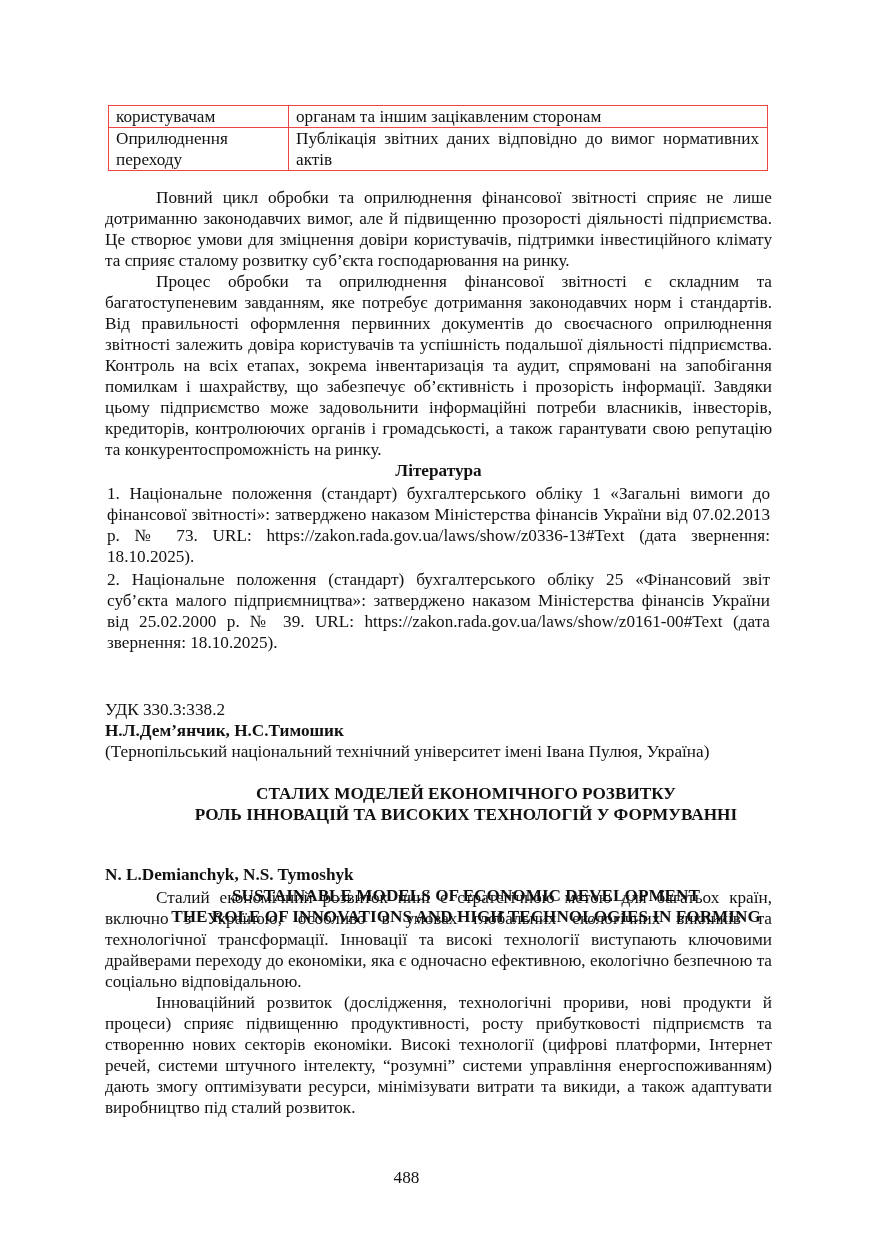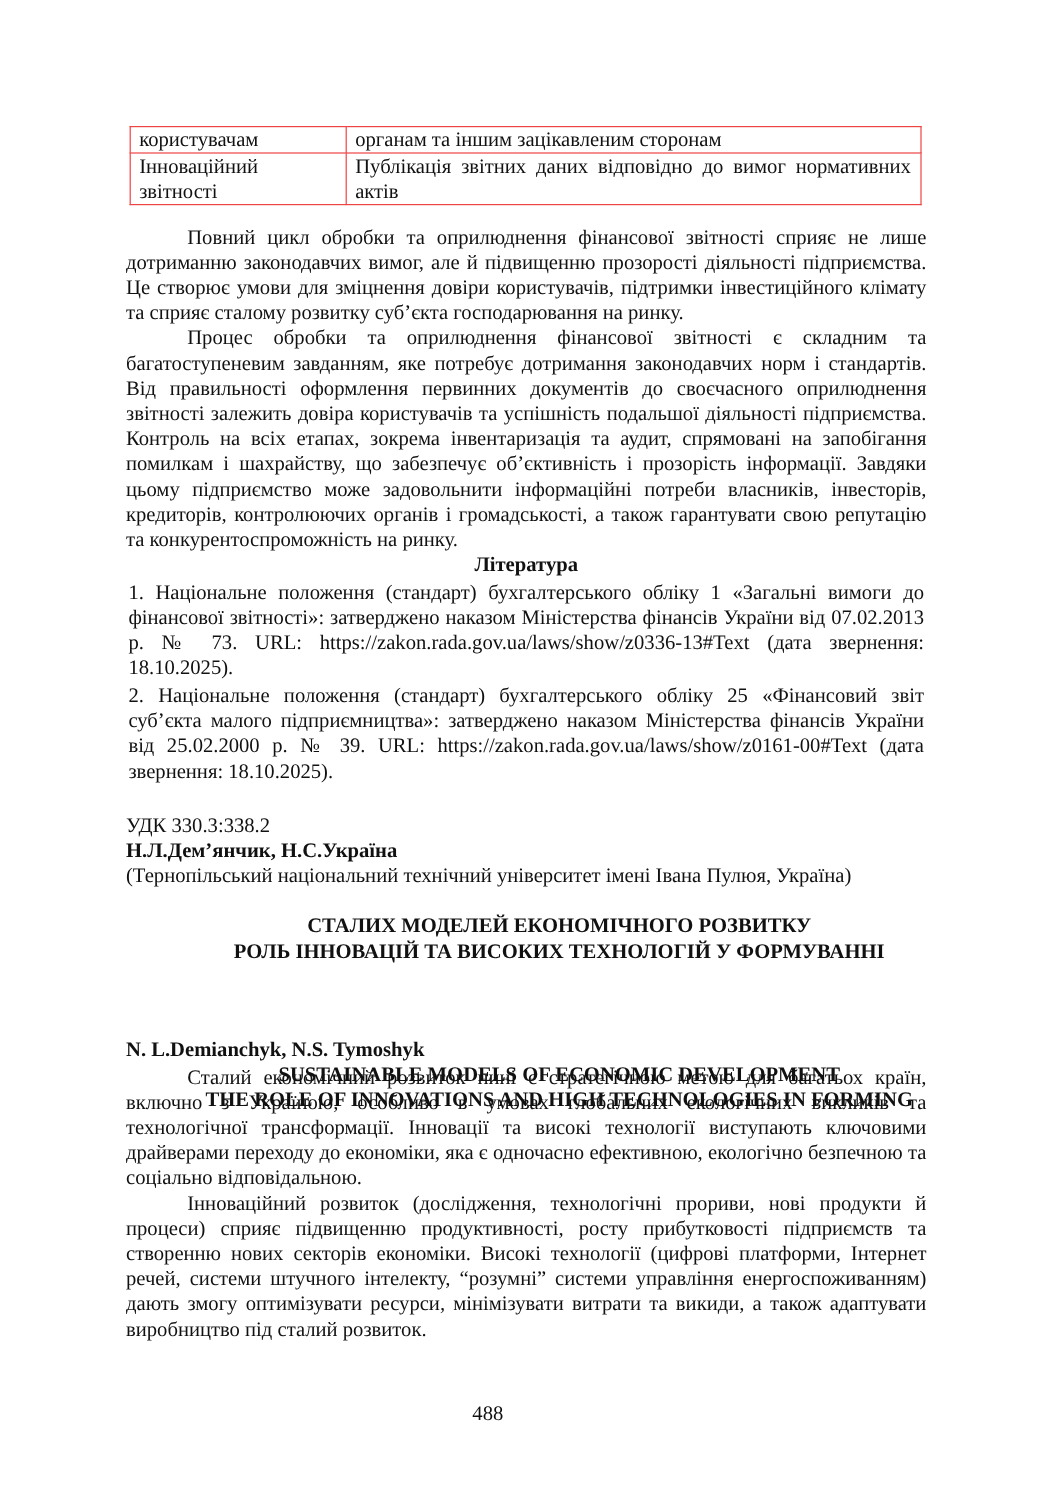--- a/index.html
+++ b/index.html
@@ -44,37 +44,37 @@
 
 <div class="page">
 
   <table class="tbl">
     <tbody>
         <tr>
       <td class="c1">користувачам</td>
       <td class="c2">органам та іншим зацікавленим сторонам</td>
     </tr>
     <tr>
-      <td class="c1">Інноваційний звітності</td>
+      <td class="c1">Оприлюднення переходу</td>
       <td class="c2">Публікація звітних даних відповідно до вимог нормативних актів</td>
     </tr>
   </tbody>
     </table>
 
   <div class="block" style="top:187px;">
     <p class="para">Повний цикл обробки та оприлюднення фінансової звітності сприяє не лише дотриманню законодавчих вимог, але й підвищенню прозорості діяльності підприємства. Це створює умови для зміцнення довіри користувачів, підтримки інвестиційного клімату та сприяє сталому розвитку суб’єкта господарювання на ринку.</p>
     <p class="para">Процес обробки та оприлюднення фінансової звітності є складним та багатоступеневим завданням, яке потребує дотримання законодавчих норм і стандартів. Від правильності оформлення первинних документів до своєчасного оприлюднення звітності залежить довіра користувачів та успішність подальшої діяльності підприємства. Контроль на всіх етапах, зокрема інвентаризація та аудит, спрямовані на запобігання помилкам і шахрайству, що забезпечує об’єктивність і прозорість інформації. Завдяки цьому підприємство може задовольнити інформаційні потреби власників, інвесторів, кредиторів, контролюючих органів і громадськості, а також гарантувати свою репутацію та конкурентоспроможність на ринку.</p>
     <p class="lit-title">Література</p>
     <p class="ref">1. Національне положення (стандарт) бухгалтерського обліку 1 «Загальні вимоги до фінансової звітності»: затверджено наказом Міністерства фінансів України від 07.02.2013 р. № 73. URL: https://zakon.rada.gov.ua/laws/show/z0336-13#Text (дата звернення: 18.10.2025).</p>
     <p class="ref">2. Національне положення (стандарт) бухгалтерського обліку 25 «Фінансовий звіт суб’єкта малого підприємництва»: затверджено наказом Міністерства фінансів України від 25.02.2000 р. № 39. URL: https://zakon.rada.gov.ua/laws/show/z0161-00#Text (дата звернення: 18.10.2025).</p>
   </div>
 
-  <div class="block" style="top:677px;">
+  <div class="block" style="top:699px;">
     <p class="udk">УДК 330.3:338.2</p>
-    <p class="authors">Н.Л.Дем’янчик, Н.С.Україна</p>
+    <p class="authors">Н.Л.Дем’янчик, Н.С.Тимошик</p>
     <p class="affil">(Тернопільський національний технічний університет імені Івана Пулюя, Україна)</p>
     <div style="height:21px;"></div>
     <p class="title-uk">СТАЛИХ МОДЕЛЕЙ ЕКОНОМІЧНОГО РОЗВИТКУ</p>
     <p class="title-uk">РОЛЬ ІННОВАЦІЙ ТА ВИСОКИХ ТЕХНОЛОГІЙ У ФОРМУВАННІ</p>
   </div>
 
   <div class="block" style="top:840px;margin-top:24px;">
     <p class="authors-en">N. L.Demianchyk, N.S. Tymoshyk</p>
     <p class="title-en">SUSTAINABLE MODELS OF ECONOMIC DEVELOPMENT</p>
     <p class="title-en">THE ROLE OF INNOVATIONS AND HIGH TECHNOLOGIES IN FORMING</p>

